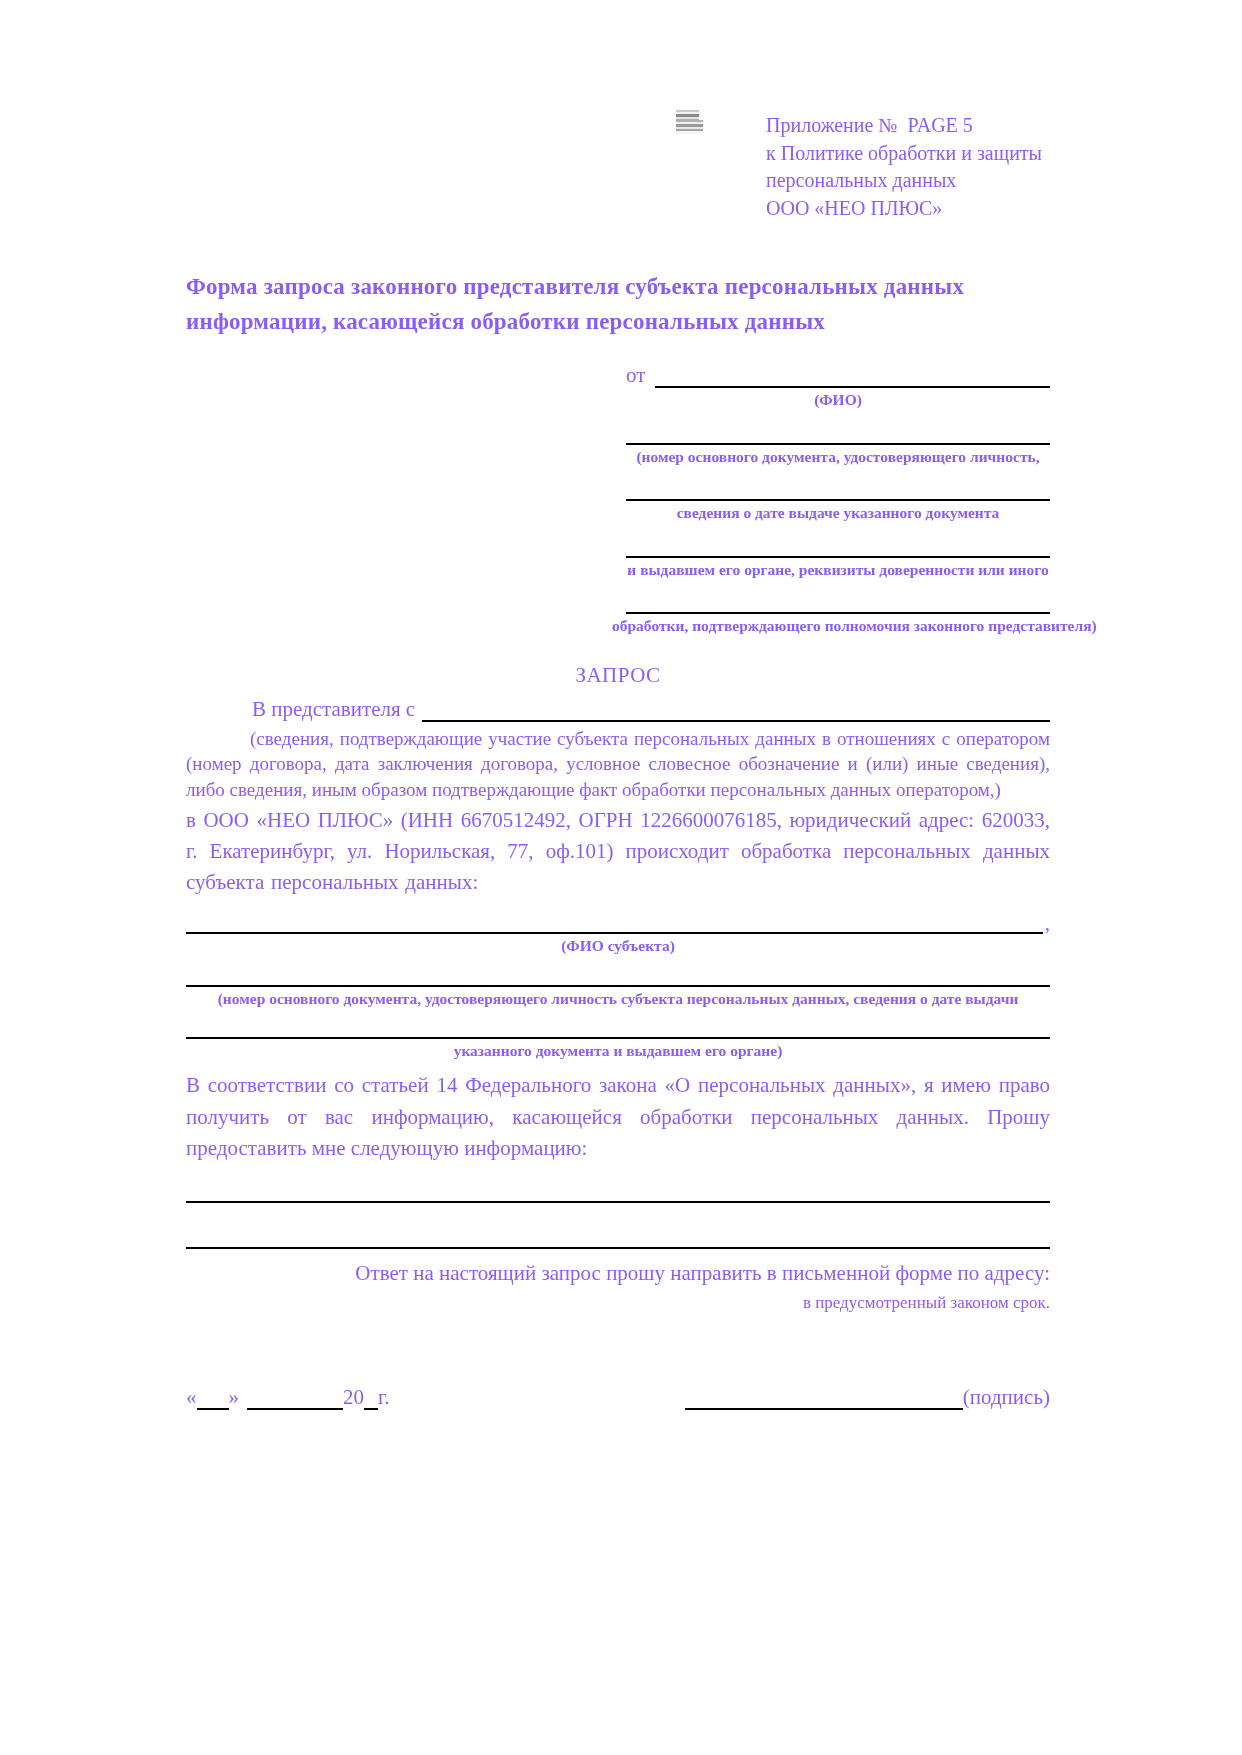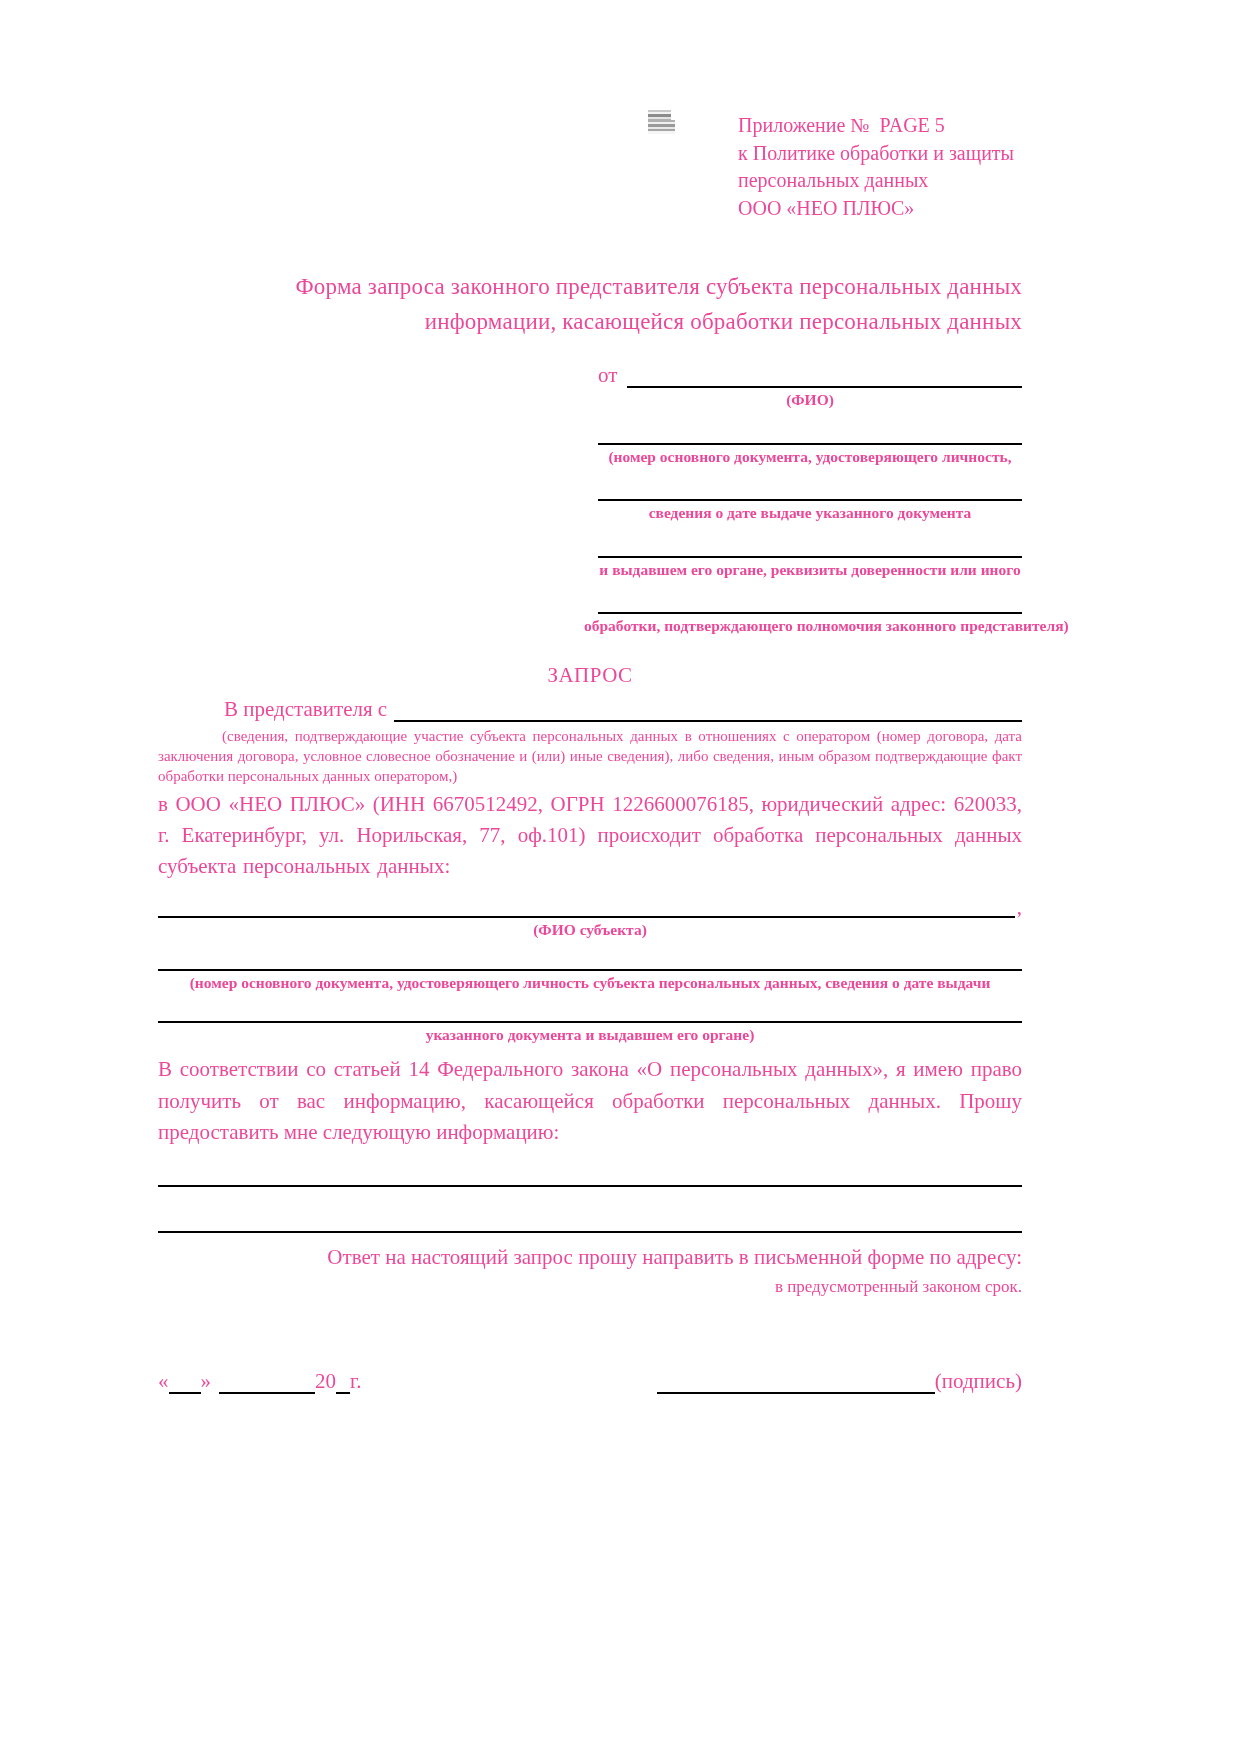--- a/index.html
+++ b/index.html
@@ -1,22 +1,23 @@
 <!DOCTYPE html>
 <html><head>
 <meta charset="utf-8">
 <style>
   html,body{margin:0;padding:0;background:#ffffff;}
   .page{
     position:relative;
     width:1148px;height:1755px;
     background:#ffffff;
     font-family:"Liberation Serif", serif;
-    color:#ec4899;
+    color:#8b5cf6;
     overflow:hidden;
+    margin-left:28px;
   }
   
   .doc-thumb{
     position:absolute;left:648px;top:110px;width:27px;height:24px;
     background:linear-gradient(
       #c9c9c9 0 2px,#f2f2f2 2px 4px,
       #8c8c8c 4px 7px,#e3e3e3 7px 9px,
       #b0b0b0 9px 12px,#f0f0f0 12px 14px,
       #9a9a9a 14px 17px,#e8e8e8 17px 19px,
       #a5a5a5 19px 21px,#f5f5f5 21px 24px);
@@ -25,37 +26,37 @@
     content:"";position:absolute;right:-2px;top:0;width:6px;height:10px;background:#ffffff;
   }
   .header-block{
     position:absolute;left:738px;top:112px;
     font-size:20px;line-height:1.38;
   }
   .header-block div{white-space:pre-wrap;}
   .content{position:absolute;left:158px;top:0;width:864px;}
   .doc-title{
     margin-top:270px;
-    font-size:23px;font-weight:normal;line-height:1.5;
-    text-align:right;letter-spacing:.2px;
+    font-size:23px;font-weight:bold;line-height:1.5;
+    text-align:left;letter-spacing:.2px;
   }
   .blank{border-bottom:2px solid #000;}
   .cap{font-size:15.5px;line-height:1.2;text-align:center;margin-top:3px;font-weight:bold;}
   .addressee{width:424px;margin-left:440px;margin-top:24px;font-size:21px;}
   .addr-to{margin-bottom:3px;}
   .addr-from{display:flex;align-items:flex-end;}
   .addr-from .lbl{margin-right:10px;}
   .addr-from .blank{flex:1;}
   .afield .blank{height:21px;margin-top:12px;}
   .cap-wide{width:446px;margin-left:-14px;white-space:nowrap;}
   .zapros{font-size:21px;text-align:center;margin-top:27px;letter-spacing:.5px;}
   .accord{display:flex;align-items:flex-end;font-size:21px;margin-top:9px;}
   .accord .indent{width:66px;}
   .accord .blank{flex:1;margin-left:7px;}
-  .note{font-size:15px;line-height:1.34;text-align:justify;text-indent:64px;margin-top:4px;}
+  .note{font-size:19px;line-height:1.34;text-align:justify;text-indent:64px;margin-top:4px;}
   .op-para{font-size:21px;line-height:1.46;text-align:justify;margin-top:3px;word-spacing:1.5px;}
   .fio-line{display:flex;align-items:flex-end;font-size:21px;margin-top:16px;}
   .fio-line .blank{flex:1;}
   .fio-line .comma{margin-left:2px;line-height:1;}
   .sfield .blank{height:19px;margin-top:10px;}
   .rights-para{font-size:21px;line-height:1.5;text-align:justify;margin-top:9px;}
   .info-blank{height:0;border-bottom:2px solid #000;}
   .ib1{margin-top:36px;}
   .ib2{margin-top:44px;}
   .answer1{font-size:21px;text-align:right;margin-top:12px;}

